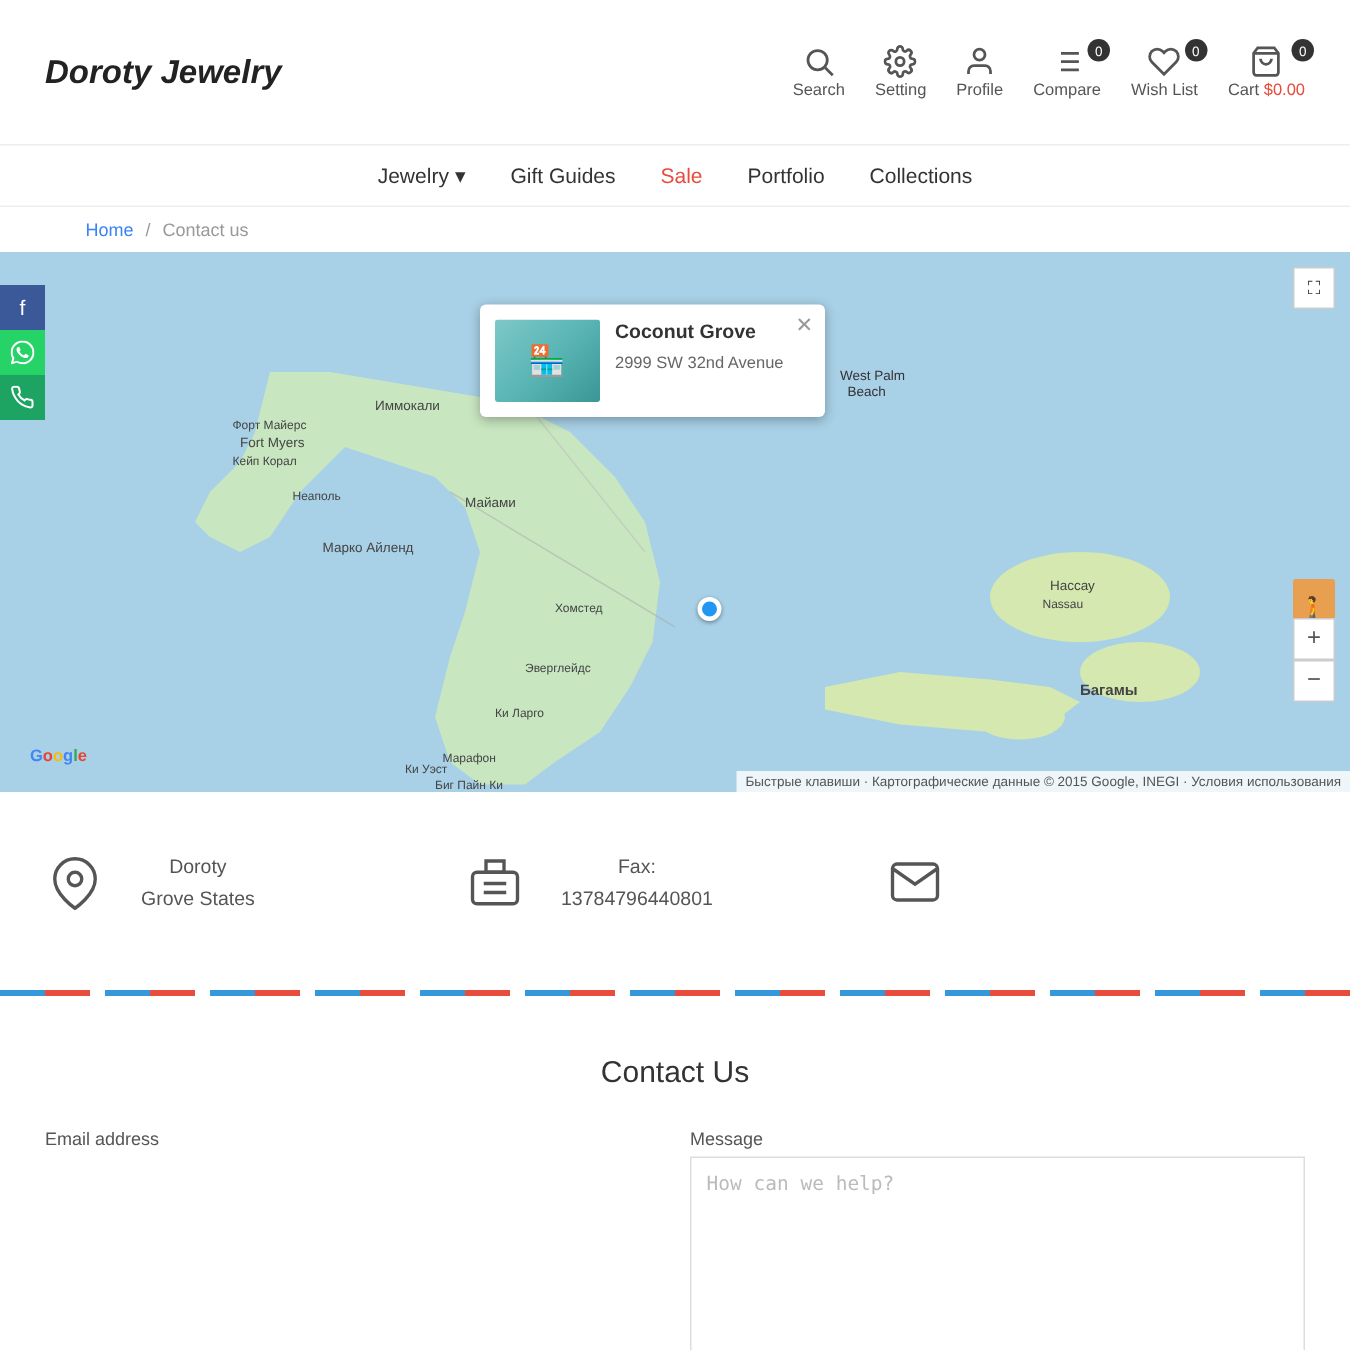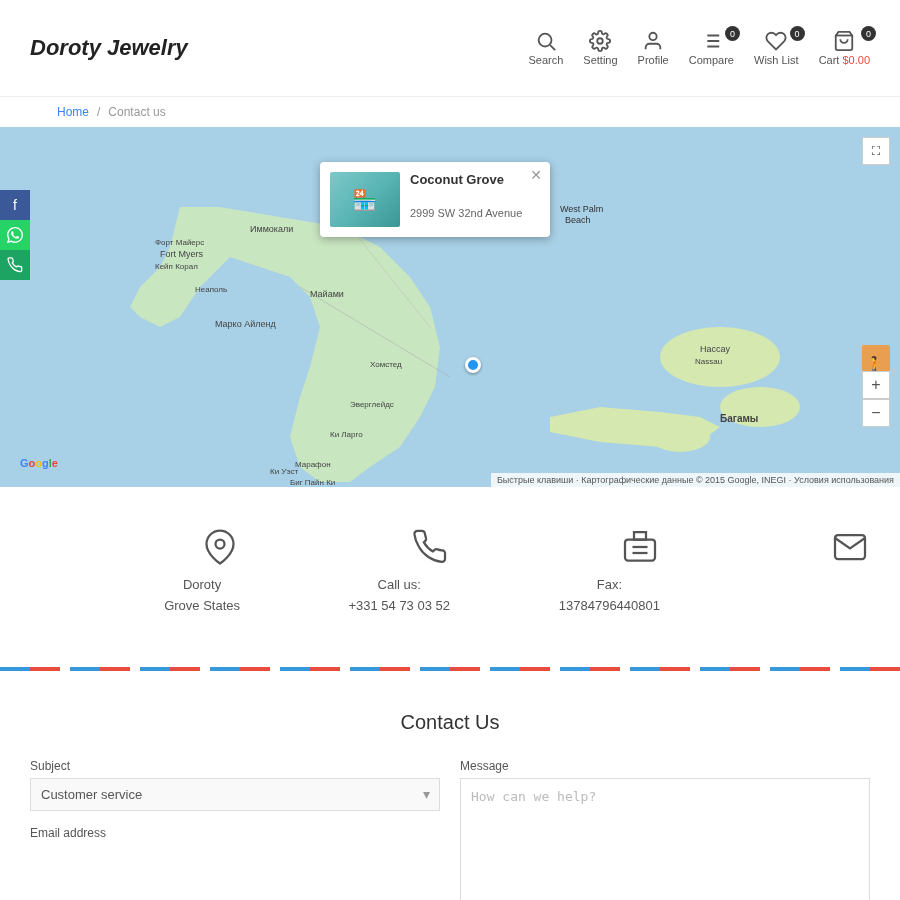--- a/index.html
+++ b/index.html
@@ -32,21 +32,21 @@
     .social-btn.wa { background: #25d366; }
     .social-btn.phone { background: #1da462; }
 
     
     .map-container { position: relative; width: 100%; height: 360px; background: #e8f4e8; overflow: hidden; }
 
     
     .map-popup { position: absolute; top: 35px; left: 320px; background: #fff; border-radius: 4px; padding: 10px; box-shadow: 0 2px 8px rgba(0,0,0,0.3); display: flex; gap: 10px; width: 230px; z-index: 5; }
     .map-popup-img { width: 70px; height: 55px; background: #ccc; border-radius: 2px; overflow: hidden; flex-shrink: 0; }
     .map-popup-img-inner { width: 100%; height: 100%; background: linear-gradient(135deg, #7ec8c8 0%, #5ab5b5 50%, #3a9595 100%); display: flex; align-items: center; justify-content: center; font-size: 20px; }
-    .map-popup-content h4 { font-size: 13px; font-weight: bold; margin-bottom: 20px; }
+    .map-popup-content h4 { font-size: 13px; font-weight: bold; margin-bottom: 8px; }
     .map-popup-content p { font-size: 11px; color: #666; }
     .map-popup-close { position: absolute; top: 5px; right: 8px; cursor: pointer; color: #999; font-size: 14px; }
 
     
     .map-controls { position: absolute; bottom: 60px; right: 10px; display: flex; flex-direction: column; }
     .map-control-btn { width: 28px; height: 28px; background: #fff; border: 1px solid #ccc; display: flex; align-items: center; justify-content: center; cursor: pointer; font-size: 16px; color: #555; }
     .map-person { position: absolute; bottom: 100px; right: 10px; width: 28px; height: 42px; background: #e8a050; border-radius: 2px; display: flex; align-items: center; justify-content: center; font-size: 18px; }
     .map-expand { position: absolute; top: 10px; right: 10px; width: 28px; height: 28px; background: #fff; border: 1px solid #ccc; display: flex; align-items: center; justify-content: center; cursor: pointer; font-size: 12px; }
     .map-footer { position: absolute; bottom: 0; right: 0; background: rgba(255,255,255,0.8); font-size: 9px; color: #555; padding: 2px 6px; }
     .google-logo { position: absolute; bottom: 18px; left: 20px; font-size: 11px; color: #555; font-weight: bold; }
@@ -57,21 +57,21 @@
     .google-logo span:nth-child(5) { color: #34a853; }
     .google-logo span:nth-child(6) { color: #ea4335; }
 
     
     .map-pin { position: absolute; top: 230px; left: 465px; width: 16px; height: 16px; background: #2196F3; border-radius: 50%; border: 3px solid #fff; box-shadow: 0 1px 3px rgba(0,0,0,0.4); }
 
     
     .store-info { padding: 40px 30px; text-align: center; }
     .store-info h2 { font-size: 20px; font-weight: normal; margin-bottom: 30px; color: #333; }
     .store-info-grid { display: flex; justify-content: space-around; align-items: flex-start; }
-    .store-info-item { display: flex; flex-direction: column; align-items: flex-end; gap: 8px; flex: 1; }
+    .store-info-item { display: flex; flex-direction: row; align-items: center; gap: 24px; flex: 1; }
     .store-info-icon { width: 40px; height: 40px; display: flex; align-items: center; justify-content: center; }
     .store-info-icon svg { width: 36px; height: 36px; stroke: #555; fill: none; stroke-width: 1.5; }
     .store-info-text { font-size: 13px; color: #555; text-align: center; line-height: 1.6; }
 
     
     .divider-line { width: 100%; height: 4px; background: repeating-linear-gradient(to right, #3498db 0px, #3498db 30px, #e74c3c 30px, #e74c3c 60px, transparent 60px, transparent 70px); margin: 10px 0; }
 
     
     .contact-section { padding: 30px 30px 40px; }
     .contact-section h2 { text-align: center; font-size: 20px; font-weight: normal; margin-bottom: 25px; color: #333; }
@@ -142,20 +142,30 @@
         <svg viewBox="0 0 24 24" fill="none" stroke="#555" stroke-width="2">
             <path d="M6 2L3 6v14a2 2 0 0 0 2 2h14a2 2 0 0 0 2-2V6l-3-4z"></path>
             <line x1="3" y1="6" x2="21" y2="6"></line>
             <path d="M16 10a4 4 0 0 1-8 0"></path>
           </svg>
         <span>Cart <span class="cart-price">$0.00</span></span>
       </div>
     </div>
   </header>
 
+  <nav class="nav">
+    <div class="nav-item-with-arrow">
+      <span>Jewelry</span>
+      <span>▾</span>
+    </div>
+    <a class="nav-item">Gift Guides</a>
+    <a class="nav-item sale">Sale</a>
+    <a class="nav-item">Portfolio</a>
+    <a class="nav-item">Collections</a>
+  </nav>
 
   <div class="breadcrumb">
     <a>Home</a>
     <span>/</span>
     <span>Contact us</span>
   </div>
 
   <div class="social-sidebar">
     <div class="social-btn fb">f</div>
     <div class="social-btn wa">
@@ -254,31 +264,20 @@
               <path d="M21 10c0 7-9 13-9 13s-9-6-9-13a9 9 0 0 1 18 0z"></path>
               <circle cx="12" cy="10" r="3"></circle>
             </svg>
         </div>
         <div class="store-info-text">
           <div>Doroty</div>
           <div>Grove States</div>
         </div>
       </div>
 
-      <div class="store-info-item">
-        <div class="store-info-icon">
-          <svg viewBox="0 0 24 24">
-              <path d="M22 16.92v3a2 2 0 0 1-2.18 2 19.79 19.79 0 0 1-8.63-3.07A19.5 19.5 0 0 1 4.69 12 19.79 19.79 0 0 1 1.61 3.44 2 2 0 0 1 3.6 1.27h3a2 2 0 0 1 2 1.72c.127.96.361 1.903.7 2.81a2 2 0 0 1-.45 2.11L7.91 8.91a16 16 0 0 0 6.06 6.06l.91-.91a2 2 0 0 1 2.11-.45c.907.339 1.85.573 2.81.7A2 2 0 0 1 22 16.92z"></path>
-            </svg>
-        </div>
-        <div class="store-info-text">
-          <div>Call us:</div>
-          <div>+331 54 73 03 52</div>
-        </div>
-      </div>
 
       <div class="store-info-item">
         <div class="store-info-icon">
           <svg viewBox="0 0 24 24">
               <rect x="2" y="7" width="20" height="14" rx="2"></rect>
               <path d="M16 2H8v5h8z"></path>
               <line x1="7" y1="12" x2="17" y2="12"></line>
               <line x1="7" y1="16" x2="17" y2="16"></line>
             </svg>
         </div>
@@ -300,31 +299,20 @@
   </div>
 
   <div class="divider-line"></div>
 
   <div class="contact-section">
     <h2>Contact Us</h2>
     <div class="contact-form">
 
       <div class="contact-left">
 
-        <div class="form-group">
-          <label>Subject</label>
-          <div class="select-wrapper">
-            <select class="form-select">
-              <option>Customer service</option>
-              <option>Order inquiry</option>
-              <option>Returns</option>
-              <option>Other</option>
-            </select>
-          </div>
-        </div>
 
         <div class="form-group">
           <label>Email address</label>
 
         </div>
 
       </div>
 
       <div class="contact-right">
         <div class="form-group">

